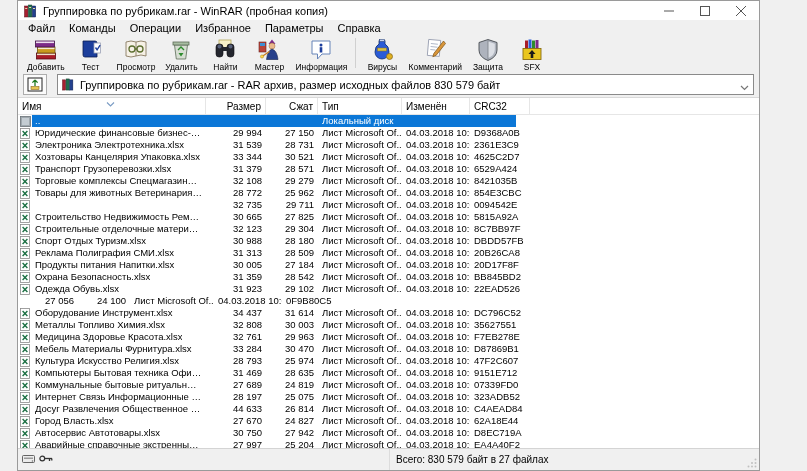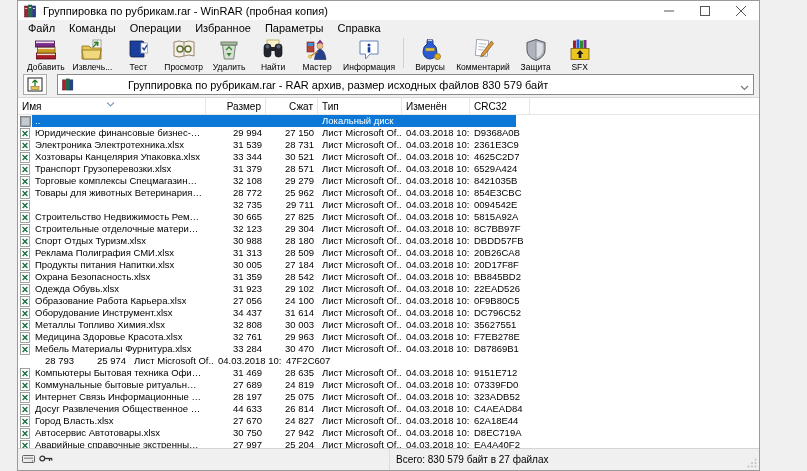--- a/index.html
+++ b/index.html
@@ -22,21 +22,21 @@
   
   .toolbar { height:37px; display:flex; align-items:flex-start; padding:1px 0 0 5px; flex:0 0 auto; }
   .tb-btn { display:flex; flex-direction:column; align-items:center; padding:1px 4px 0 4px; min-width:44px; }
   .tb-btn .tb-icon { height:25px; display:flex; align-items:center; justify-content:center; }
   .tb-btn .tb-label { font-size:8.5px; margin-top:0; white-space:nowrap; }
   .tb-sep { width:1px; height:30px; background:#d0d0d0; margin:2px 4px 0 4px; }
 
   
   .addressbar { height:25px; display:flex; align-items:center; padding:0 5px 0 5px; flex:0 0 auto; }
   .up-btn { width:24px; height:21px; border:1px solid #adadad; background:#fbfbfb; display:flex; align-items:center; justify-content:center; margin-right:10px; flex:0 0 auto; }
-  .combo { flex:1; height:21px; background:#fff; border:1px solid #8a8a8a; display:flex; align-items:center; padding:0 4px; font-size:11px; position:relative;gap:48px; }
+  .combo { flex:1; height:21px; background:#fff; border:1px solid #8a8a8a; display:flex; align-items:center; padding:0 4px; font-size:11px; position:relative; }
   .combo .mini-icon { width:13px; height:13px; margin-right:5px; flex:0 0 auto; }
   .combo .combo-text { white-space:nowrap; overflow:hidden; }
   .combo .combo-chevron { position:absolute; right:4px; top:6px; color:#777; }
 
   
   .listwrap { flex:1 1 auto; background:#fff; border-top:1px solid #d9d9d9; overflow:hidden; font-size:9.5px; position:relative; }
   .list-header { display:flex; height:17px; align-items:center; border-bottom:1px solid #e6e6e6; background:#fff; font-size:10px; position:relative; }
   .hcell { height:100%; display:flex; align-items:center; border-right:1px solid #e6e6e6; padding:0 4px; white-space:nowrap; }
   .hcell.right { justify-content:flex-end; }
   .sort-chevron { position:absolute; left:88px; top:0px; color:#6a8db5; }
@@ -118,33 +118,20 @@
           <rect x="3" y="15.5" width="18" height="1.6" fill="#ecdfc8"></rect>
           <rect x="3.5" y="9" width="17.5" height="6" fill="#c99a1e" stroke="#6b520e" stroke-width="0.8"></rect>
           <rect x="4" y="9.5" width="16.5" height="1.6" fill="#f2ead4"></rect>
           <rect x="1.5" y="3" width="19" height="6" fill="#7c2b87" stroke="#3f1345" stroke-width="0.8"></rect>
           <rect x="2" y="3.5" width="18" height="1.6" fill="#ece0ef"></rect>
         </svg>
       </span>
       <span class="tb-label">Добавить</span>
     </div>
 
-    <div class="tb-btn">
-      <span class="tb-icon">
-        <svg width="24" height="24" viewBox="0 0 24 24">
-          <rect x="13" y="2" width="8" height="11" fill="#ffffff" stroke="#8a8a8a" stroke-width="0.8"></rect>
-          <line x1="15" y1="5" x2="19" y2="5" stroke="#b8b8b8"></line>
-          <line x1="15" y1="7" x2="19" y2="7" stroke="#b8b8b8"></line>
-          <path d="M2 8 h7 l2 2 h10 v11 H2 z" fill="#e6c554" stroke="#8a6c1c" stroke-width="0.8"></path>
-          <path d="M2 12 h19 l-1.5 9 H3.5 z" fill="#f0d87e" stroke="#8a6c1c" stroke-width="0.8"></path>
-          <path d="M13 9 L18 4 M18 4 l-4 0.5 M18 4 l-0.5 4" stroke="#2c8a2c" stroke-width="1.4" fill="none"></path>
-        </svg>
-      </span>
-      <span class="tb-label">Извлечь...</span>
-    </div>
 
     <div class="tb-btn">
       <span class="tb-icon">
         <svg width="24" height="24" viewBox="0 0 24 24">
           <path d="M4 3 h12 a2 2 0 0 1 2 2 v14 H6 a2 2 0 0 1 -2 -2 z" fill="#1c3e9c" stroke="#0b1d52" stroke-width="0.8"></path>
           <rect x="15" y="5" width="6.5" height="10" fill="#ffffff" stroke="#9aa0b5" stroke-width="0.8"></rect>
           <path d="M16.5 9.5 l1.6 2.3 l3 -4.6" stroke="#1c3e9c" stroke-width="1.4" fill="none"></path>
         </svg>
       </span>
       <span class="tb-label">Тест</span>
@@ -544,29 +531,20 @@
             </span>
         <span class="nm">Одежда Обувь.xlsx</span>
       </span>
       <span class="cell c-size">31 923</span>
       <span class="cell c-packed">29 102</span>
       <span class="cell c-type">Лист Microsoft Of...</span>
       <span class="cell c-mod">04.03.2018 10:00</span>
       <span class="cell c-crc">22EAD526</span>
     </div>
         <div class="row">
-      <span class="cell c-name">
-        <span class="icon-slot">
-              <svg width="10" height="11" viewBox="0 0 10 11">
-                <rect x="0.5" y="0.5" width="9" height="10" fill="#ffffff" stroke="#8a8a8a" stroke-width="0.8"></rect>
-                <path d="M2.6 3 l4.8 5 M7.4 3 l-4.8 5" stroke="#1e7145" stroke-width="1.4"></path>
-              </svg>
-            </span>
-        <span class="nm">Образование Работа Карьера.xlsx</span>
-      </span>
       <span class="cell c-size">27 056</span>
       <span class="cell c-packed">24 100</span>
       <span class="cell c-type">Лист Microsoft Of...</span>
       <span class="cell c-mod">04.03.2018 10:00</span>
       <span class="cell c-crc">0F9B80C5</span>
     </div>
         <div class="row">
       <span class="cell c-name">
         <span class="icon-slot">
               <svg width="10" height="11" viewBox="0 0 10 11">
@@ -624,20 +602,29 @@
             </span>
         <span class="nm">Мебель Материалы Фурнитура.xlsx</span>
       </span>
       <span class="cell c-size">33 284</span>
       <span class="cell c-packed">30 470</span>
       <span class="cell c-type">Лист Microsoft Of...</span>
       <span class="cell c-mod">04.03.2018 10:00</span>
       <span class="cell c-crc">D87869B1</span>
     </div>
         <div class="row">
+      <span class="cell c-name">
+        <span class="icon-slot">
+              <svg width="10" height="11" viewBox="0 0 10 11">
+                <rect x="0.5" y="0.5" width="9" height="10" fill="#ffffff" stroke="#8a8a8a" stroke-width="0.8"></rect>
+                <path d="M2.6 3 l4.8 5 M7.4 3 l-4.8 5" stroke="#1e7145" stroke-width="1.4"></path>
+              </svg>
+            </span>
+        <span class="nm">Культура Искусство Религия.xlsx</span>
+      </span>
       <span class="cell c-size">28 793</span>
       <span class="cell c-packed">25 974</span>
       <span class="cell c-type">Лист Microsoft Of...</span>
       <span class="cell c-mod">04.03.2018 10:00</span>
       <span class="cell c-crc">47F2C607</span>
     </div>
         <div class="row">
       <span class="cell c-name">
         <span class="icon-slot">
               <svg width="10" height="11" viewBox="0 0 10 11">

